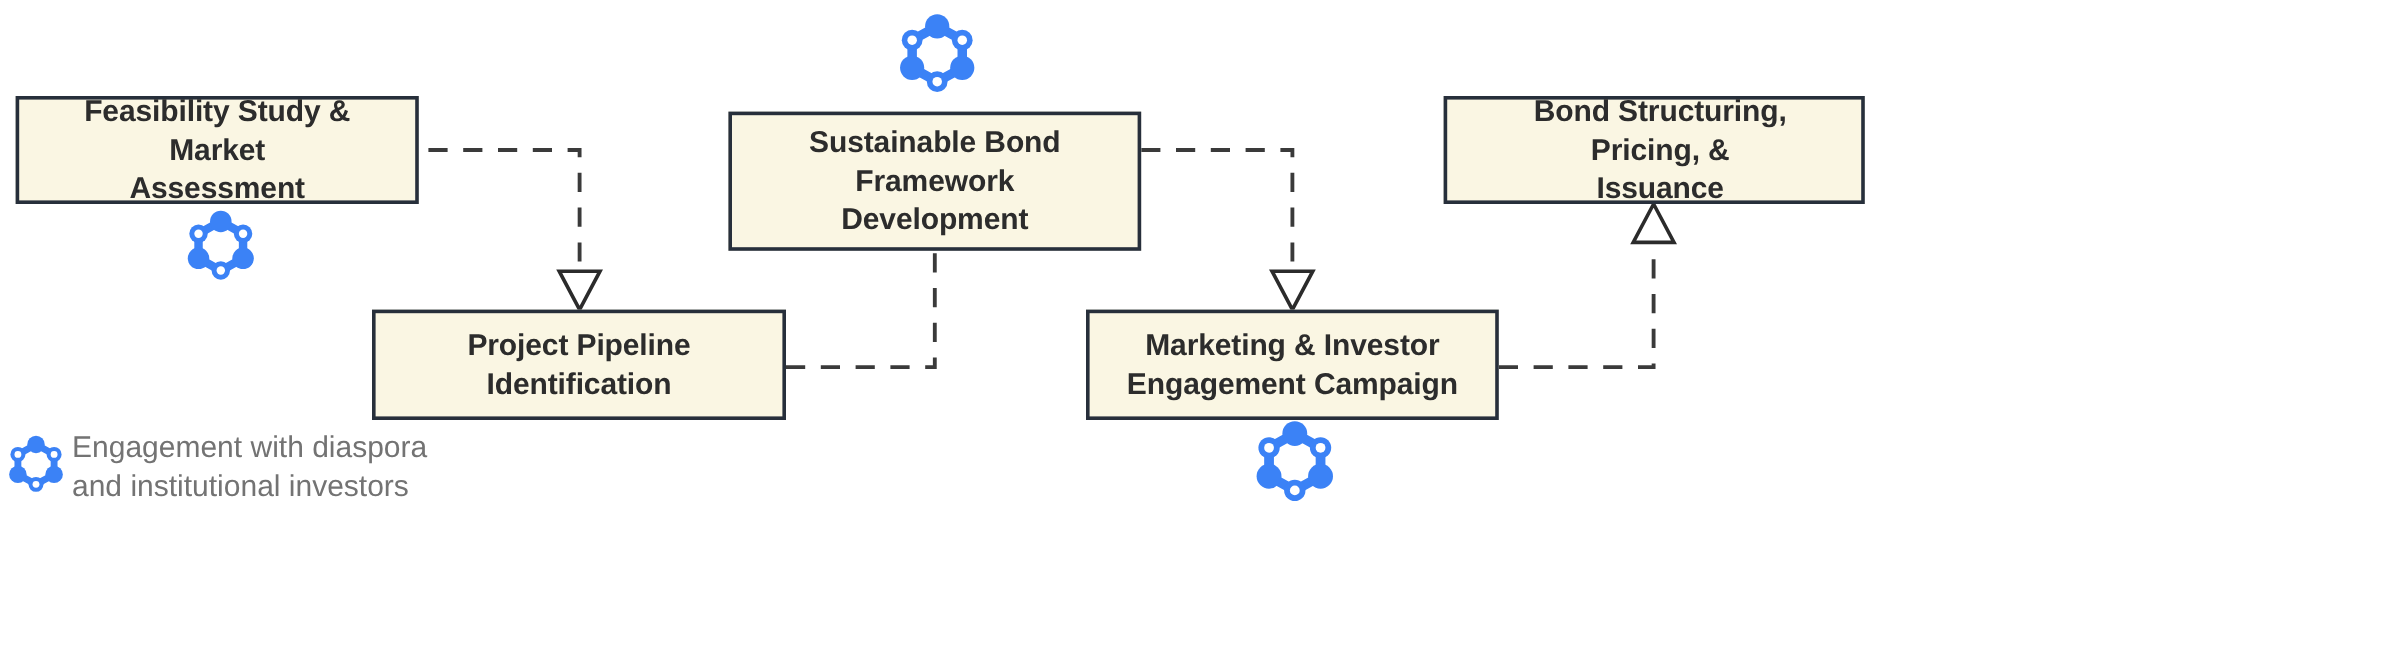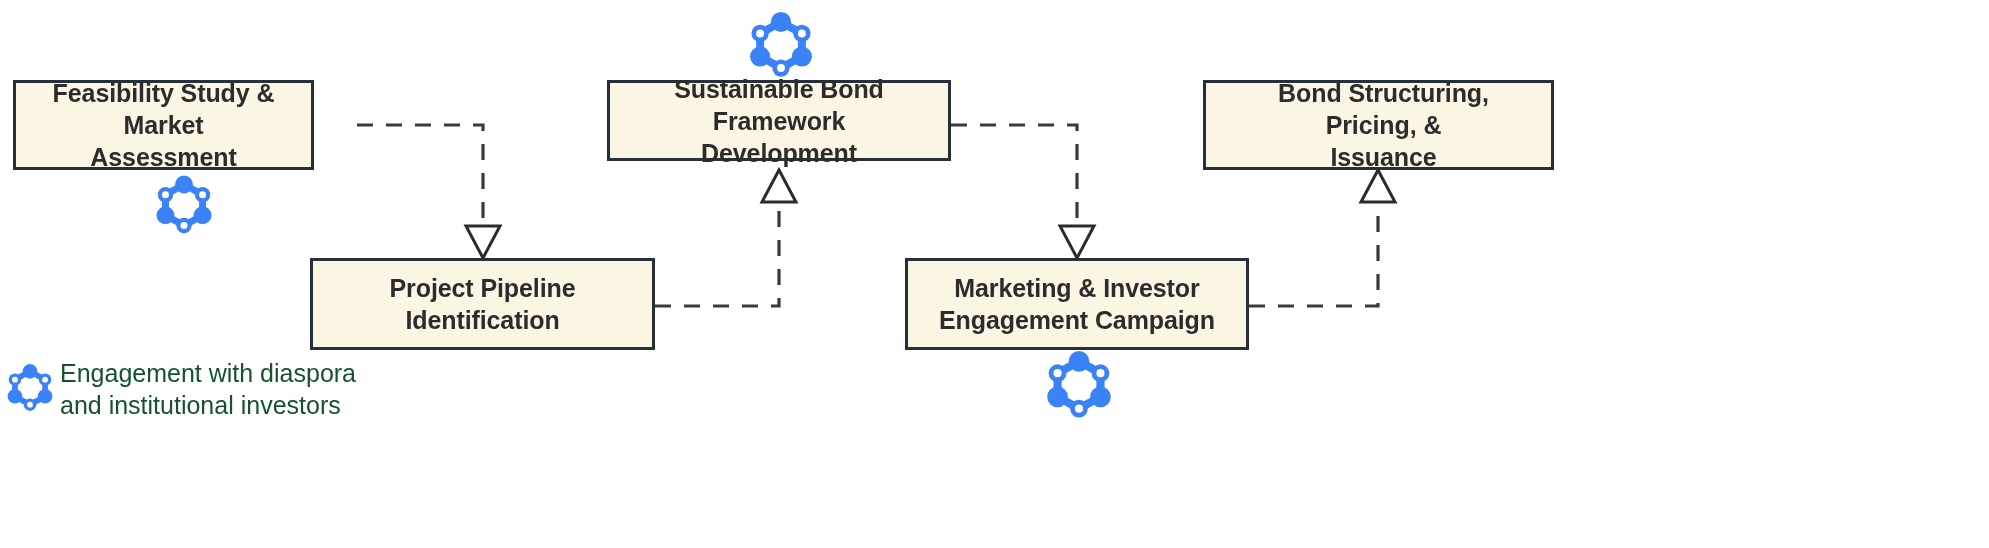--- a/index.html
+++ b/index.html
@@ -78,21 +78,21 @@
   #legend {
     position: absolute;
     display: flex;
     align-items: center;
     z-index: 9;
   }
   #legend .legend-icon { flex: 0 0 auto; }
   .legend-text {
     font-size: 25px;
     line-height: 1.26;
-    color: #14532d;
+    color: #737373;
     white-space: pre-line;
     margin-left: 4px;
   }
 </style>
 </head>
 <body>
 
 <div id="canvas">
 
   <svg id="wires" viewBox="0 0 1989 548" width="1989" height="548" xmlns="http://www.w3.org/2000/svg">
@@ -111,26 +111,26 @@
       <path class="wire" d="M 951 125 L 1077 125 L 1077 242"></path>
       <polygon class="arrowhead" points="1077,258 1060,226 1094,226"></polygon>
     </g>
 
     <g>
       <path class="wire" d="M 1249 306 L 1378 306 L 1378 188"></path>
       <polygon class="arrowhead" points="1378,170 1361,202 1395,202"></polygon>
     </g>
   </svg>
 
-  <div class="node" style="left:13px; top:80px; width:301px; height:90px;">
+  <div class="node" style="left:13px; top:80px; width:336px; height:90px;">
     <span class="node-label">Feasibility Study &amp; Market
 Assessment</span>
   </div>
 
-  <div class="node" style="left:607px; top:80px; width:344px; height:81px;">
+  <div class="node" style="left:607px; top:93px; width:344px; height:116px;">
     <span class="node-label">Sustainable Bond Framework
 Development</span>
   </div>
 
   <div class="node" style="left:1203px; top:80px; width:351px; height:90px;padding-left:10px;">
     <span class="node-label">Bond Structuring, Pricing, &amp;
 Issuance</span>
   </div>
 
   <div class="node" style="left:905px; top:258px; width:344px; height:92px;">

